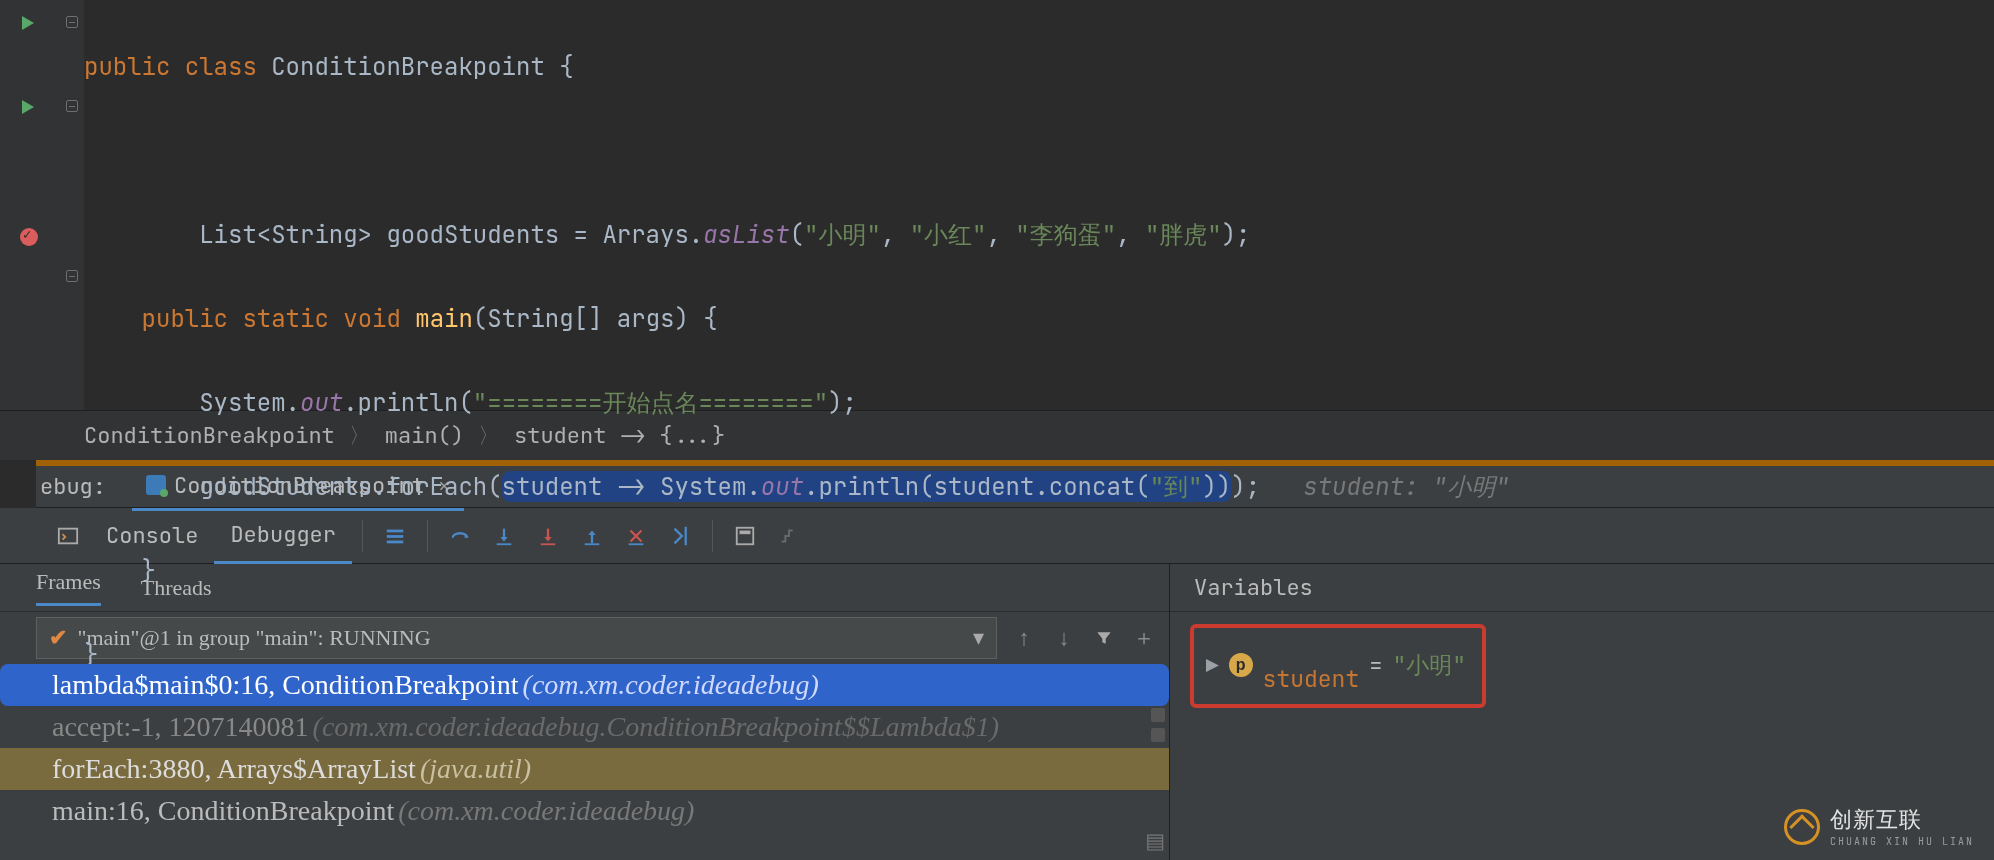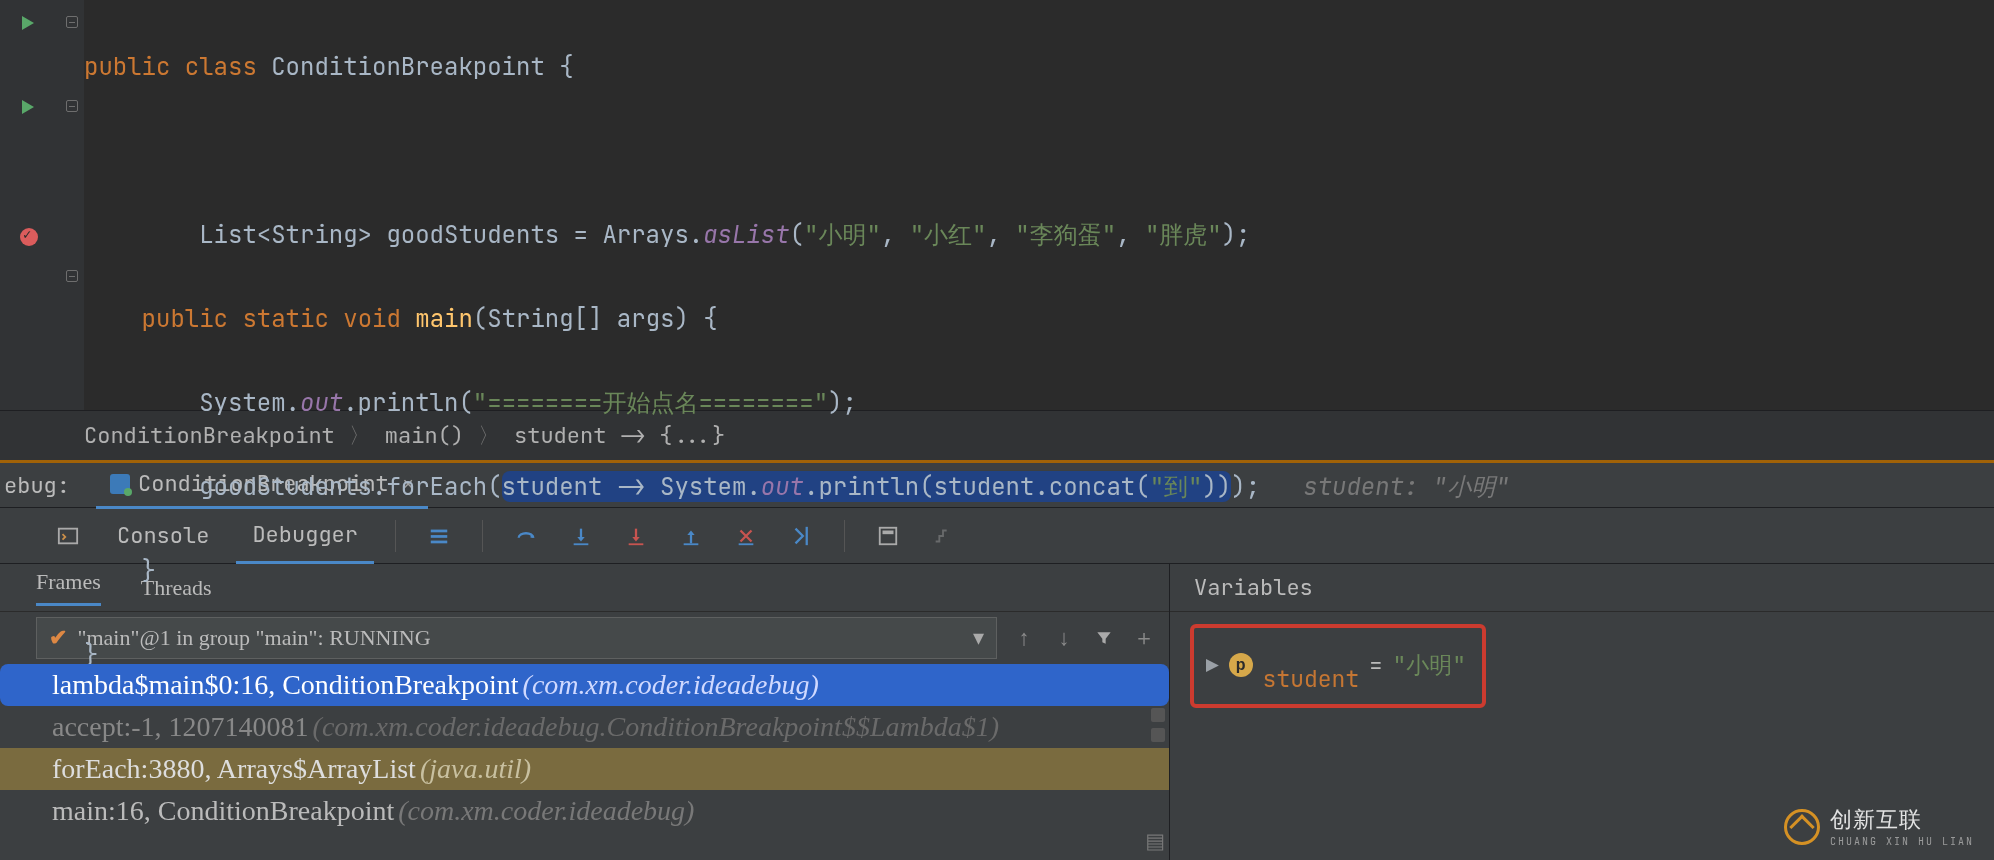--- a/index.html
+++ b/index.html
@@ -14,27 +14,27 @@
   .kw { color:#cc7832; }
   .cls { color:#a9b7c6; }
   .mname { color:#ffc66d; }
   .field { color:#9876aa; font-style: italic; }
   .str { color:#6a8759; }
   .hint { color:#787878; font-style: italic; }
   .sel { background:#214283; border-radius:8px; }
   .brace { color:#a9b7c6; }
   .breadcrumb { height: 50px; background:#313335; border-top:1px solid #1e1f22; display:flex; align-items:center; padding-left:84px; font-size:22px; color:#b0b0b0; }
   .breadcrumb .sep { margin:0 14px; color:#6e6e6e; }
-  .debug-header { height: 48px; background:#3c3f41; border-top:3px solid #a16207; border-bottom:1px solid #1e1f22; display:flex; align-items:center; padding-left:0; font-size:22px; }
+  .debug-header { height: 48px; background:#3c3f41; border-top:6px solid #a16207; border-bottom:1px solid #1e1f22; display:flex; align-items:center; padding-left:0; font-size:22px;margin-left:36px; }
   .debug-label { color:#bbbbbb; margin-left:0; margin-right:26px; padding-left:4px; }
   .tab-file { display:flex; align-items:center; gap:8px; padding:8px 14px; border-bottom:3px solid #4a88c7; color:#bbbbbb; }
   .tab-file .close { color:#a0a0a0; font-size:18px; margin-left:6px; }
   .file-icon { width:20px; height:20px; background:#3c7ab8; border-radius:3px; position:relative; }
   .file-icon::after { content:""; position:absolute; right:-2px; bottom:-2px; width:8px; height:8px; background:#59a869; border-radius:50%; }
-  .debug-toolbar { height: 56px; background:#3c3f41; border-bottom:1px solid #1e1f22; display:flex; align-items:center; padding-left:46px; gap:11px; }
+  .debug-toolbar { height: 56px; background:#3c3f41; border-bottom:1px solid #1e1f22; display:flex; align-items:center; padding-left:46px; gap:0; }
   .tb-tab { font-size:22px; color:#bbbbbb; padding:12px 16px; cursor:pointer; }
   .tb-tab.active { border-bottom:3px solid #4a88c7; }
   .tb-sep { width:1px; height:32px; background:#555; margin:0 10px; }
   .tb-btn { width:44px; height:44px; display:flex; align-items:center; justify-content:center; cursor:pointer; }
   .tb-btn svg { width:22px; height:22px; }
   .debug-panels { display:flex; height: 296px; background:#3c3f41; }
   .frames-panel { width:1170px; border-right:1px solid #1e1f22; display:flex; flex-direction:column;font-family:Liberation Serif, serif; }
   .vars-panel { flex:1; display:flex; flex-direction:column; position:relative; }
   .panel-tabs { height:48px; display:flex; align-items:center; padding-left:36px; gap:40px; font-size:22px; color:#bbbbbb; border-bottom:1px solid #2b2b2b;}
   .panel-tabs .ptab.active { border-bottom:3px solid #4a88c7; padding-bottom:8px; }

